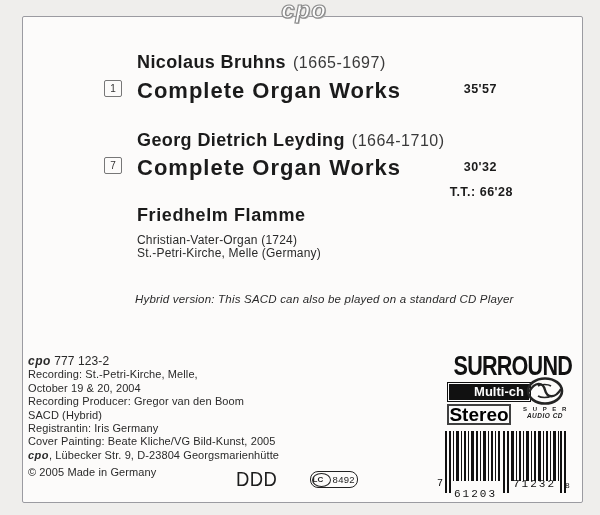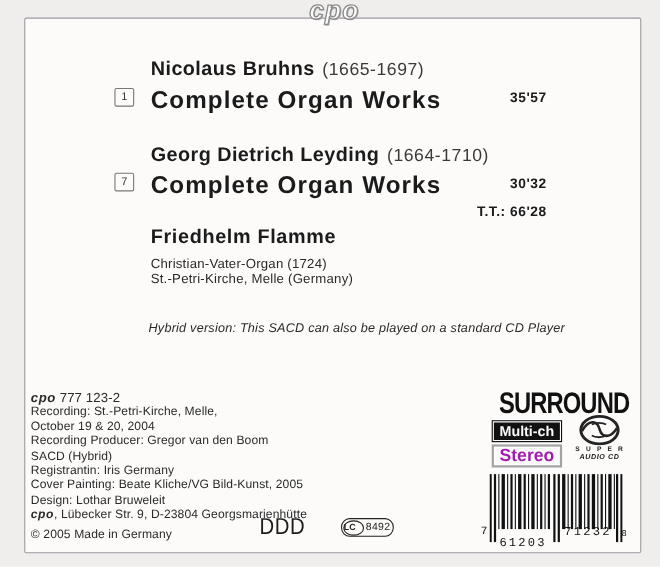--- a/index.html
+++ b/index.html
@@ -45,21 +45,21 @@
   }
   .worktitle{
     position:absolute;left:137px;
     font-size:22px;font-weight:bold;letter-spacing:1px;white-space:nowrap;
   }
   .duration{
     position:absolute;left:420px;width:77px;text-align:right;
     font-size:12.5px;font-weight:bold;letter-spacing:0.5px;
   }
   .tt{
-    position:absolute;left:400px;width:97px;text-align:right;
+    position:absolute;left:416px;width:97px;text-align:right;
     font-size:12.5px;font-weight:bold;letter-spacing:0.5px;
   }
   .performer{
     position:absolute;left:137px;top:205px;
     font-size:18px;font-weight:bold;letter-spacing:0.6px;
   }
   .organ-line{position:absolute;left:137px;font-size:12px;letter-spacing:0.2px;color:#2a2a2a;}
   .hybrid{
     position:absolute;left:135px;top:293px;
     font-size:11.5px;font-style:italic;letter-spacing:0.2px;color:#2a2a2a;
@@ -75,25 +75,26 @@
     position:absolute;left:440px;top:351px;width:136px;
     text-align:center;font-size:27px;font-weight:bold;letter-spacing:-1px;
     transform:scaleX(0.8);transform-origin:center;
     color:#111;white-space:nowrap;
   }
   .multich{
     position:absolute;left:447px;top:382px;width:64px;height:20px;
     background:#111;color:#fbfbfb;
     font-size:13px;font-weight:bold;text-align:center;line-height:20px;
     box-shadow:inset 0 0 0 1px #111, inset 0 0 0 2px #fbfbfb;
+    padding-left:20px;
   }
   .stereo{
     position:absolute;left:447px;top:404px;width:60px;height:17px;
-    background:#fbfbfb;color:#a21caf;border:2px solid #a3a3a3;
-    font-size:16px;font-weight:bold;text-align:center;line-height:17px;
+    background:#fbfbfb;color:#000000;border:2px solid #404040;
+    font-size:19px;font-weight:bold;text-align:center;line-height:17px;
   }
   .sacd{position:absolute;left:523px;top:377px;width:44px;text-align:center;}
   .sacd svg{display:block;margin:0 auto;}
   .sacd .l1{font-size:6px;font-weight:bold;letter-spacing:2px;color:#222;margin-top:1px;white-space:nowrap;}
   .sacd .l2{font-size:6.5px;font-weight:bold;font-style:italic;letter-spacing:0.5px;color:#222;white-space:nowrap;}
   .barcode{position:absolute;left:437px;top:431px;width:136px;height:64px;}
   .barcode svg{position:absolute;left:8px;top:0;}
   .bc-d{position:absolute;font-size:11px;color:#111;font-family:"Liberation Mono","DejaVu Sans Mono",monospace;letter-spacing:2px;}
   .bc-7{left:0px;top:47px;font-size:10px;letter-spacing:0;}
   .bc-g1{left:17px;top:57px;}
@@ -149,21 +150,20 @@
   <div class="hybrid">Hybrid version: This SACD can also be played on a standard CD Player</div>
 
   <div class="credits">
     <div class="cat"><span class="cpo-inline">cpo</span><span> 777 123-2</span></div>
     <div>Recording: St.-Petri-Kirche, Melle,</div>
     <div>October 19 &amp; 20, 2004</div>
     <div>Recording Producer: Gregor van den Boom</div>
     <div>SACD (Hybrid)</div>
     <div>Registrantin: Iris Germany</div>
     <div>Cover Painting: Beate Kliche/VG Bild-Kunst, 2005</div>
-    <div>Design: Lothar Bruweleit</div>
     <div><span class="cpo-inline">cpo</span><span>, Lübecker  Str. 9, D-23804 Georgsmarienhütte</span></div>
     <div class="copyright">© 2005    Made in Germany</div>
   </div>
 
   <div class="surround">SURROUND</div>
   <div class="multich">Multi-ch</div>
   <div class="stereo">Stereo</div>
 
   <div class="sacd">
     <svg width="38" height="28" viewBox="0 0 38 28">

